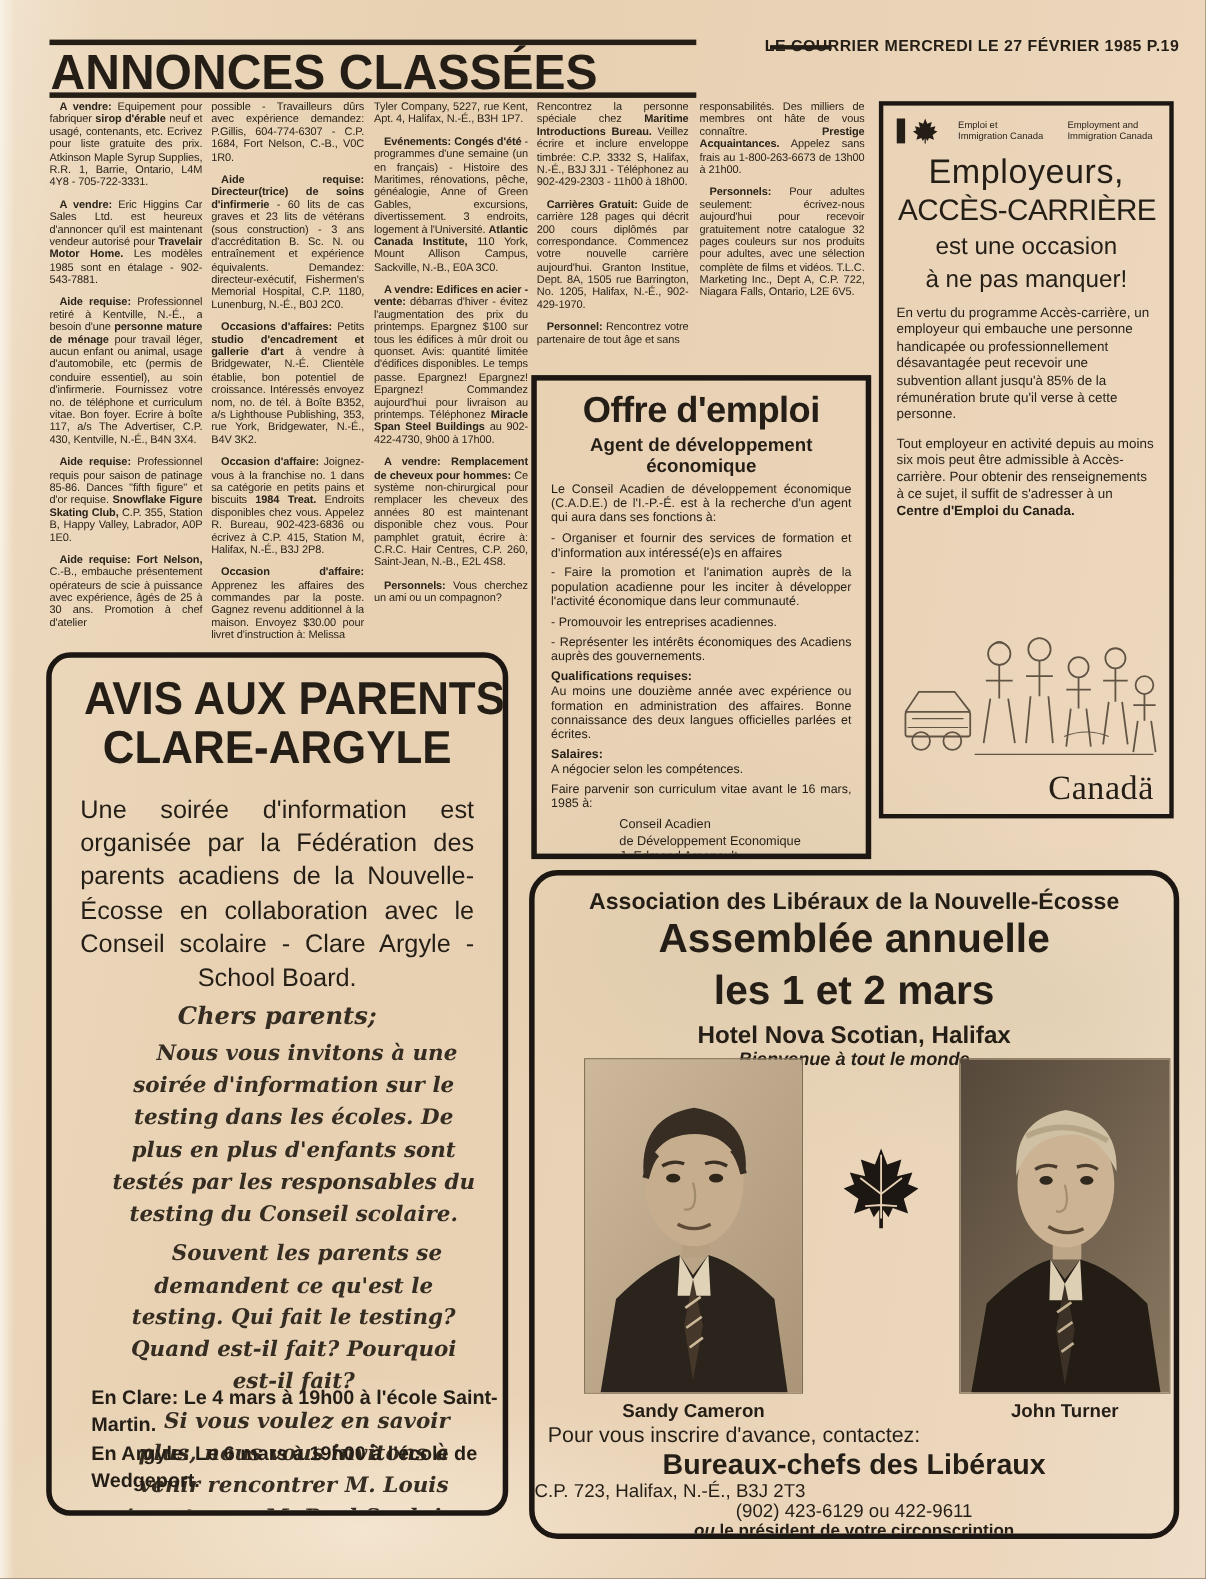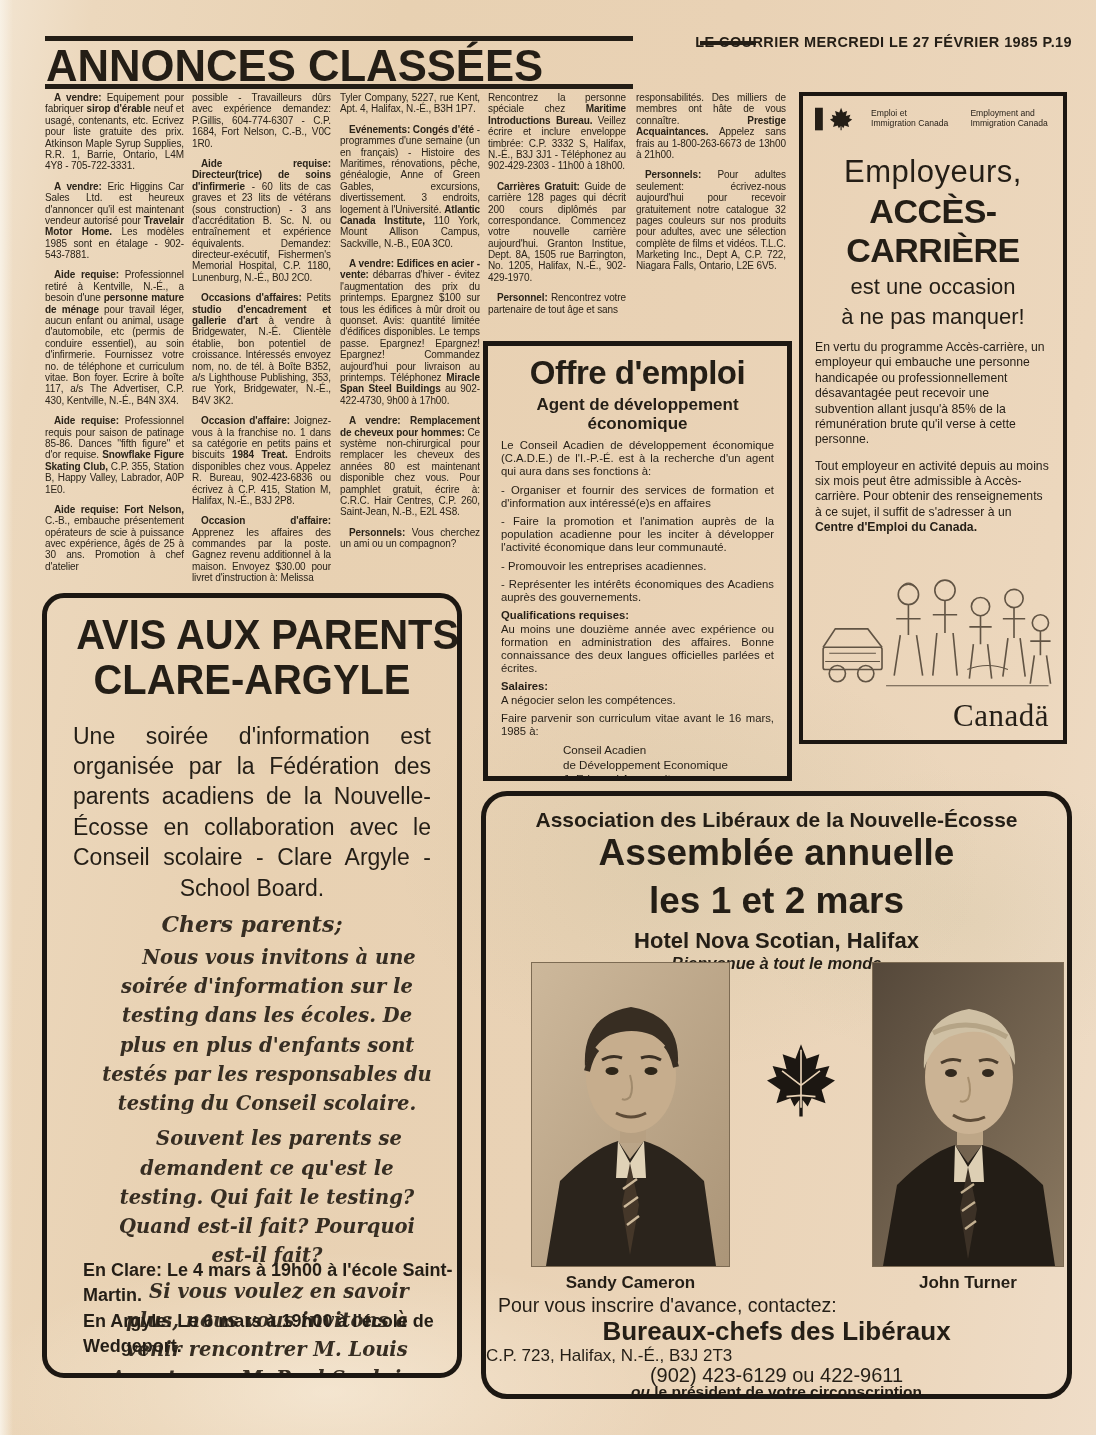--- a/index.html
+++ b/index.html
@@ -44,22 +44,22 @@
   .offre-label{font-weight:bold;margin-bottom:0 !important;}
   #offre-address p{margin:0 0 0 62px;font-size:11.6px;line-height:1.25;text-align:left;}
   
   #acces-box{position:absolute;left:799px;top:92px;width:268px;height:652px;border:4px solid #1c1712;
     box-sizing:border-box;padding:8px 12px;overflow:hidden;}
   #acces-header{display:flex;gap:16px;align-items:center;}
   #acces-flag{flex:0 0 40px;margin-top:2px;}
   .dept{font-size:8.6px;line-height:1.2;}
   .dept span{display:block;}
   #dept-fr{margin-right:6px;}
-  .acces-h1{margin:22px 0 0;text-align:center;font-size:31px;font-weight:normal;letter-spacing:.5px;}
-  .acces-h2{margin:2px 0 0;text-align:center;font-size:34px;font-weight:bold;letter-spacing:-.5px;}
+  .acces-h1{margin:6px 0 0;text-align:center;font-size:31px;font-weight:normal;letter-spacing:.5px;}
+  .acces-h2{margin:2px 0 0;text-align:right;font-size:27px;font-weight:normal;letter-spacing:-.5px;}
   .acces-h3{margin:4px 0 0;text-align:center;font-size:22px;font-weight:normal;}
   #acces-paras{margin-top:10px;max-height:330px;overflow:hidden;}
   #acces-paras p{margin:0 0 11px;font-size:12.2px;line-height:1.26;text-align:left;}
   #workers-art{position:absolute;left:12px;right:12px;bottom:40px;height:132px;}
   #canada-wordmark{position:absolute;right:14px;bottom:6px;font-family:"Liberation Serif","DejaVu Serif",serif;
     font-size:31px;font-weight:normal;letter-spacing:.5px;}
   
   #avis-box{position:absolute;left:42px;top:593px;width:420px;height:785px;border:5px solid #1c1712;
     border-radius:22px;box-sizing:border-box;padding:14px 20px;overflow:hidden;}
   .avis-title{margin:0;text-align:center;font-size:42px;line-height:1.08;font-weight:bold;
@@ -84,21 +84,21 @@
   #photo-left{left:46px;width:197px;}
   #photo-right{left:387px;width:190px;}
   .photo svg{width:100%;height:100%;display:block;}
   #lib-leaf{left:276px;top:238px;width:78px;height:95px;}
   .caption{top:477px;text-align:center;font-size:17px;font-weight:bold;}
   #caption-left{left:46px;width:197px;}
   #caption-right{left:387px;width:190px;}
   #lib-register{top:498px;left:12px;font-size:19.5px;}
   #lib-office{top:520px;left:0;width:100%;text-align:center;font-size:26px;font-weight:bold;}
   #lib-address{top:550px;left:0;width:100%;font-size:17px;}
-  #lib-phones{top:568px;left:0;width:100%;text-align:center;font-size:20px;}
+  #lib-phones{top:568px;left:0;width:100%;text-align:center;font-size:17px;}
   #lib-alt{top:587px;left:0;width:100%;text-align:center;font-size:15.5px;font-weight:bold;}
   #lib-alt .ou{font-style:italic;}
 </style>
 </head>
 <body>
 
 <div id="page">
 
   <div id="masthead-dash" class="ink"></div>
   <div id="masthead">LE COURRIER MERCREDI LE 27 FÉVRIER 1985 P.19</div>

